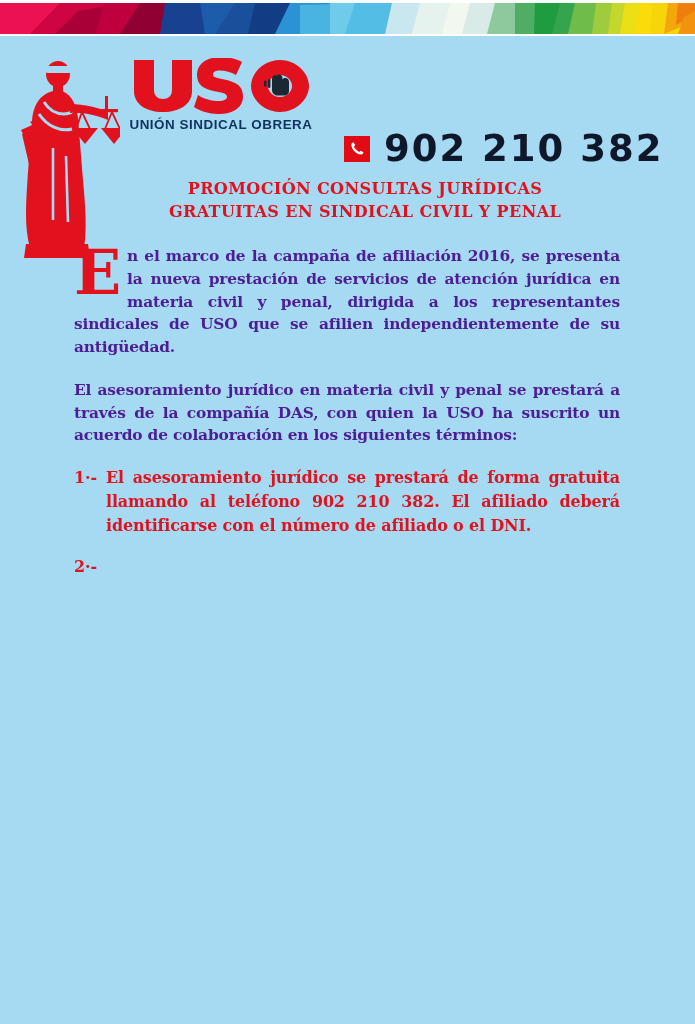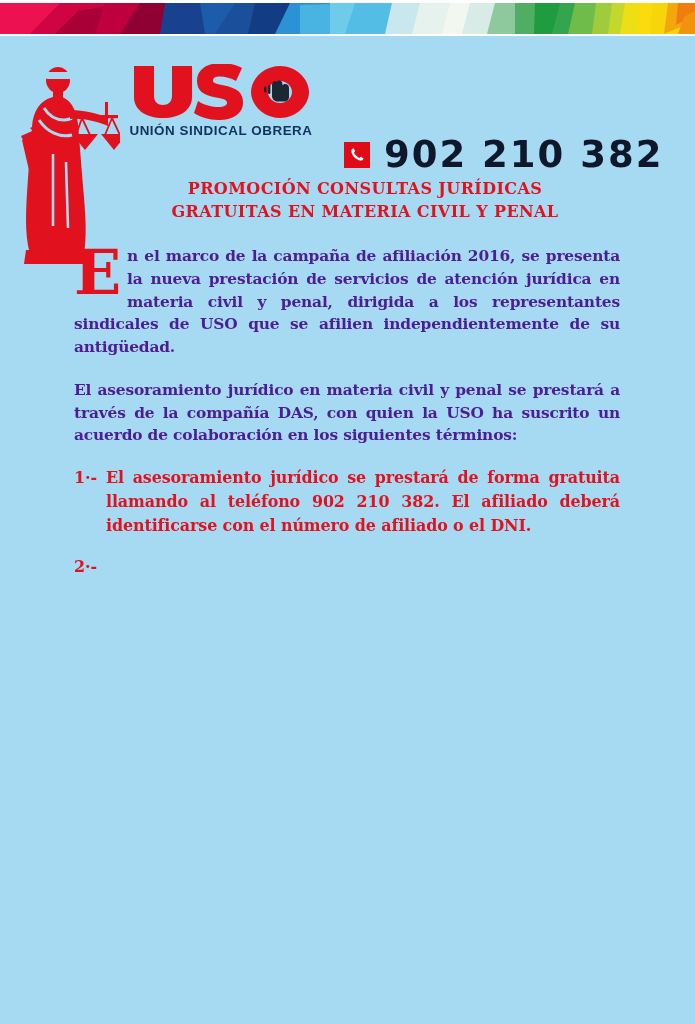--- a/index.html
+++ b/index.html
@@ -27,21 +27,21 @@
     width: 695px;
     height: 36px;
     overflow: hidden;
     background: #ffffff;
   }
   .topbar svg { display: block; }
 
   
   .header {
     position: absolute;
-    top: 42px;
+    top: 36px;
     left: 0;
     width: 695px;
     height: 140px;
   }
 
   
   .justice {
     position: absolute;
     left: 8px;
     top: 16px;
@@ -300,21 +300,21 @@
         </svg>
       </span>
       <span class="phone-number">902 210 382</span>
     </div>
   </div>
 
   <div class="content">
 
     <h1 class="title">
       <span class="line">PROMOCIÓN CONSULTAS JURÍDICAS</span>
-      <span class="line">GRATUITAS EN MATERIA CIVIL Y PENAL</span>
+      <span class="line">GRATUITAS EN SINDICAL CIVIL Y PENAL</span>
     </h1>
 
     <p class="body lead">En el marco de la campaña de afiliación 2016, se presenta la nueva prestación de servicios de atención jurídica en materia civil y penal, dirigida a los representantes sindicales de USO que se afilien independientemente de su antigüedad.</p>
 
 
     <p class="body">El asesoramiento jurídico en materia civil y penal se prestará a través de la compañía DAS, con quien la USO ha suscrito un acuerdo de colaboración en los siguientes términos:</p>
 
     <ol class="terms">
       <li>
         <span class="marker">1·-</span>

